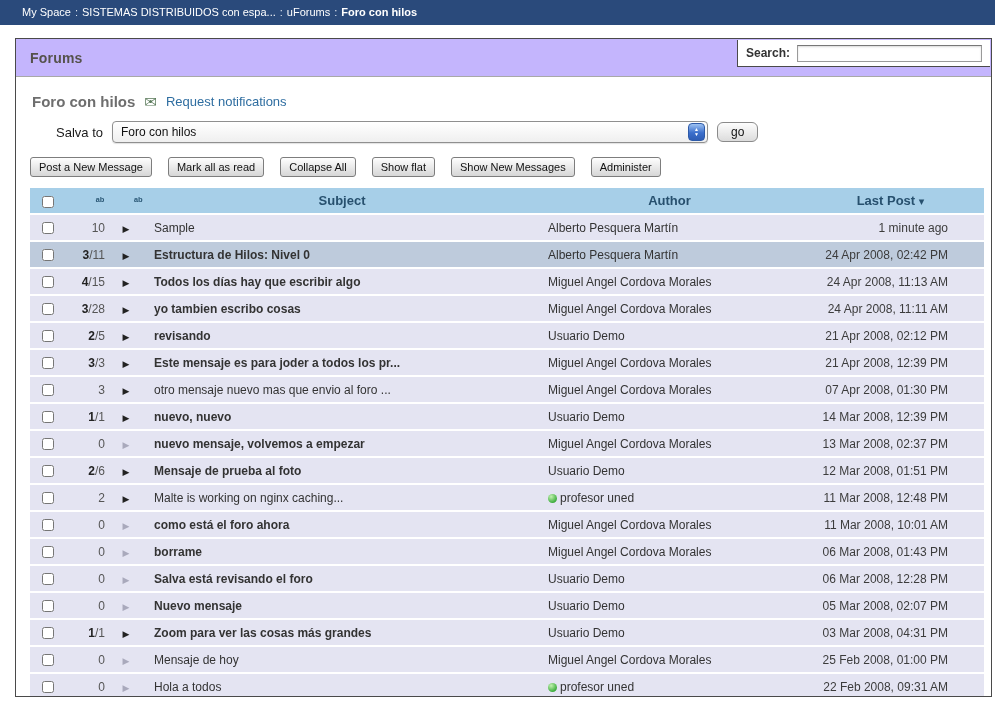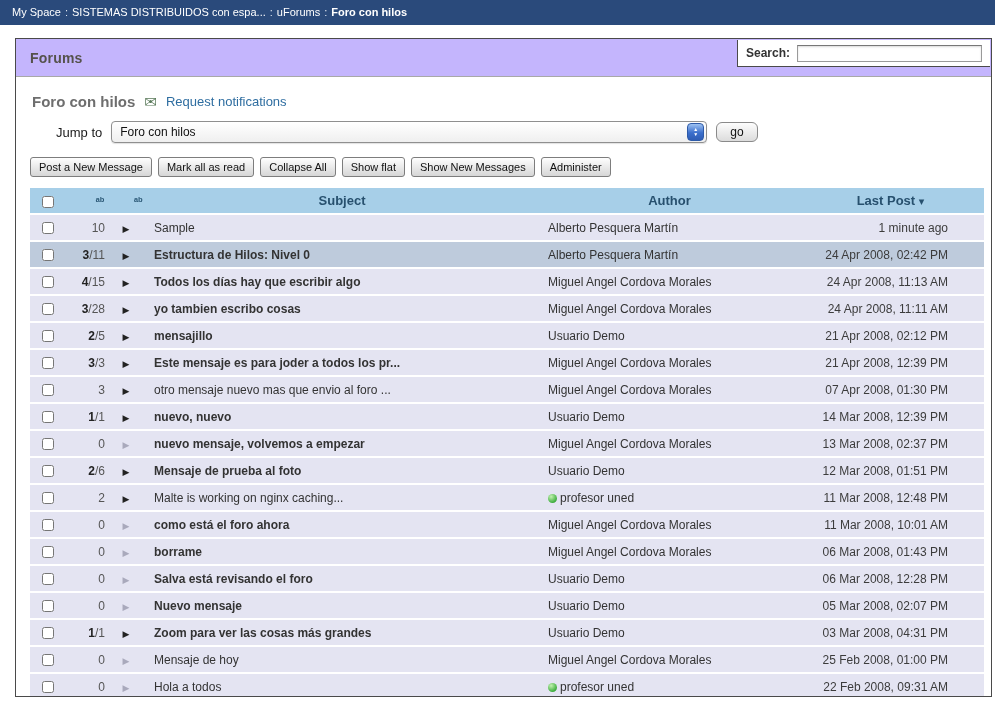--- a/index.html
+++ b/index.html
@@ -7,21 +7,21 @@
   body {
     width:995px; height:702px; overflow:hidden; position:relative;
     background:#ffffff;
     font-family:"Liberation Sans","DejaVu Sans",sans-serif;
     -webkit-font-smoothing:antialiased;
   }
 
   
   .topbar {
     height:25px; background:#2a4a7b; color:#fff;
-    font-size:11px; line-height:25px; padding-left:12px;
+    font-size:11px; line-height:25px; padding-left:22px;
     white-space:nowrap;
   }
   .topbar .crumb { color:#fff; text-decoration:none; }
   .topbar .crumb.current { font-weight:bold; }
   .topbar .sep { padding:0 4px; color:#dfe6f2; }
 
   
   .page {
     position:absolute; left:15px; top:38px; width:977px; height:659px;
     border:1px solid #4a4a4a; background:#fff; overflow:hidden;
@@ -65,21 +65,21 @@
     border:1px solid #2d5aa8;
     color:#fff; display:flex; flex-direction:column;
     align-items:center; justify-content:center; line-height:5px; font-size:5px;
   }
   .go-btn {
     margin-left:9px; border:1px solid #8a8a8a; border-radius:6px;
     background:linear-gradient(#fdfdfd,#dcdcdc); padding:2px 13px;
     font-size:12px; color:#111; font-family:inherit; cursor:pointer;
   }
 
-  .toolbar { display:flex; gap:6px; margin:14px 0 9px 14px; }
+  .toolbar { display:flex; gap:16px; margin:14px 0 9px 14px; }
   .tb-btn {
     border:1px solid #7d7d7d; border-radius:3px;
     background:linear-gradient(#fefefe,#d6d6d6);
     padding:3px 8px; font-size:11px; color:#111; font-family:inherit; cursor:pointer;
     white-space:nowrap;
   }
 
   table.threads {
     margin:0 8px 0 14px; width:954px; table-layout:fixed;
     border-collapse:separate; border-spacing:0 2px; font-size:12px;
@@ -139,21 +139,21 @@
     <span class="page-title">Forums</span>
   </div>
 
   <div class="forum-row">
     <h2 class="forum-title">Foro con hilos</h2>
     <span class="env-icon">✉</span>
     <a class="notif-link">Request notifications</a>
   </div>
 
   <div class="jump-row">
-    <span class="jump-label">Jump to</span>
+    <span class="jump-label">Salva to</span>
     <div class="jump-select">
       <span>Foro con hilos</span>
       <span class="stepper">
         <span>▲</span>
         <span>▼</span>
       </span>
     </div>
     <button class="go-btn">go</button>
   </div>
 
@@ -219,21 +219,21 @@
     <td class="t-arrow"><span class="arrow dark">▶</span></td>
     <td class="t-subject"><a class="subject-link unread">yo tambien escribo cosas</a></td>
     <td class="t-author"><span>Miguel Angel Cordova Morales</span></td>
     <td class="t-last"><span>24 Apr 2008, 11:11 AM</span></td>
   </tr>
 
   <tr>
     <td class="t-check"><input type="checkbox" style=""></td>
     <td class="t-count"><span class="cnt-strong">2</span><span class="cnt-plain">/5</span></td>
     <td class="t-arrow"><span class="arrow dark">▶</span></td>
-    <td class="t-subject"><a class="subject-link unread">mensajillo</a></td>
+    <td class="t-subject"><a class="subject-link unread">revisando</a></td>
     <td class="t-author"><span>Usuario Demo</span></td>
     <td class="t-last"><span>21 Apr 2008, 02:12 PM</span></td>
   </tr>
 
   <tr>
     <td class="t-check"><input type="checkbox" style=""></td>
     <td class="t-count"><span class="cnt-strong">3</span><span class="cnt-plain">/3</span></td>
     <td class="t-arrow"><span class="arrow dark">▶</span></td>
     <td class="t-subject"><a class="subject-link unread">Este mensaje es para joder a todos los pr...</a></td>
     <td class="t-author"><span>Miguel Angel Cordova Morales</span></td>

